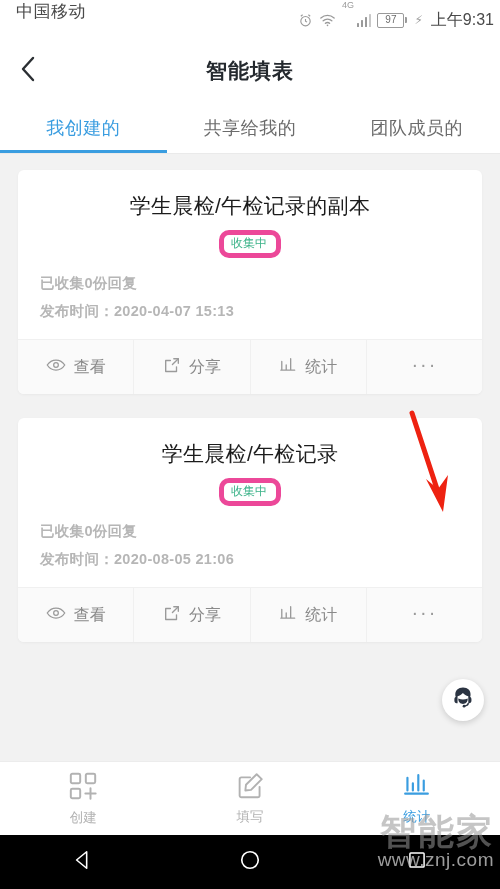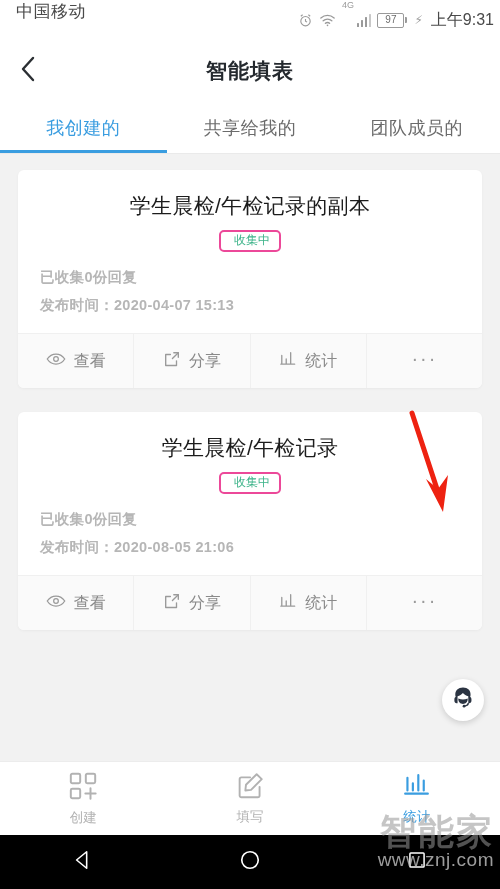--- a/index.html
+++ b/index.html
@@ -132,25 +132,25 @@
     gap: 10px;
     margin-bottom: 16px;
     flex-direction: column;
   }
   .card-title {
     font-size: 21px;
     color: #1c1c1c;
     letter-spacing: .3px;
   }
   .badge {
-    border: 2px solid #ec4899;
+    border: 5px solid #ec4899;
     color: #3cb389;
     font-size: 12px;
-    border-radius: 5px;
-    padding: 2px 9px 3px 13px;
+    border-radius: 10px;
+    padding: 2px 9px 3px 7px;
     line-height: 1.1;
     white-space: nowrap;
   }
   .card-meta {
     font-size: 14.5px;
     color: #b6b6b6;
     margin-bottom: 9px;
     letter-spacing: .3px;
     font-weight: bold;
   }

